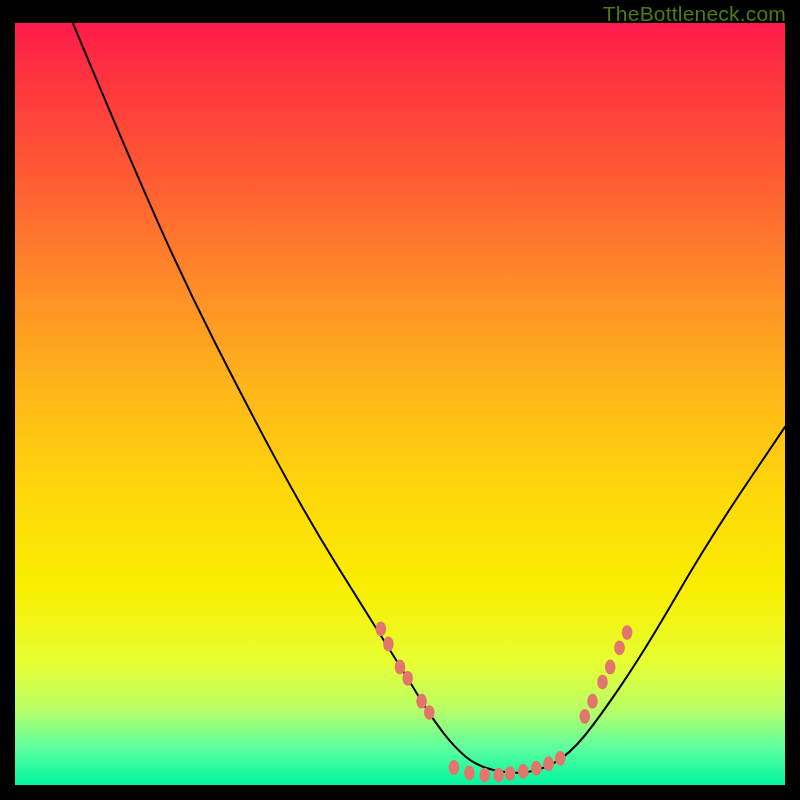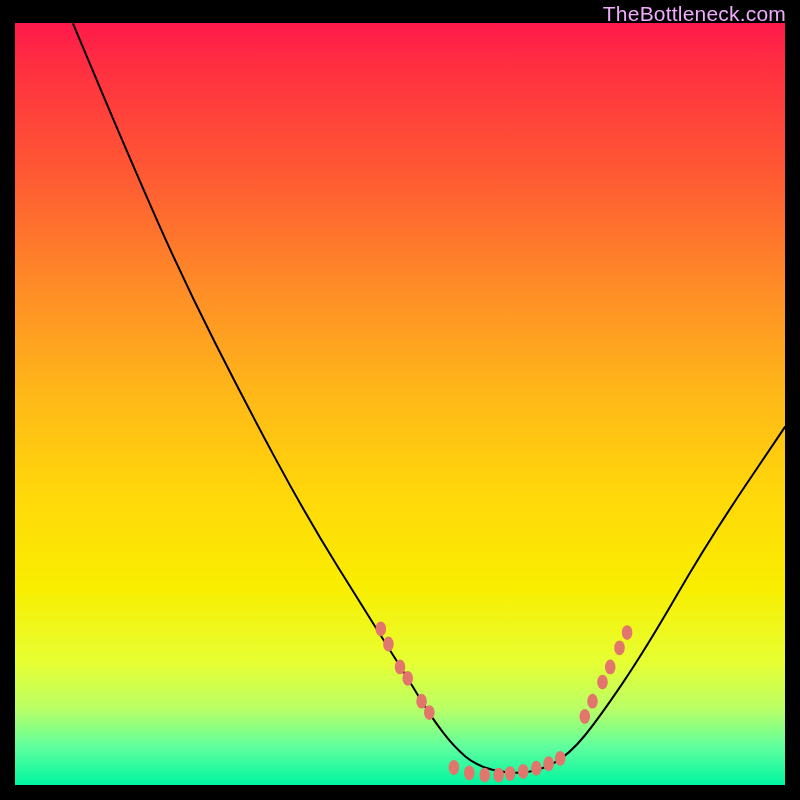--- a/index.html
+++ b/index.html
@@ -37,21 +37,21 @@
       #b9ff66 90%,
       #5fff9e 95%,
       #00f5a0 100%
     );
     overflow: hidden;
   }
   .watermark {
     position: absolute;
     top: 2px;
     right: 14px;
-    color: #f0abfc;
+    color: #4d7c0f;
     font-size: 21px;
     font-weight: 400;
     letter-spacing: 0.2px;
     pointer-events: none;
   }
   svg.curve {
     position: absolute;
     left: 0; top: 0;
     width: 100%; height: 100%;
     overflow: visible;

